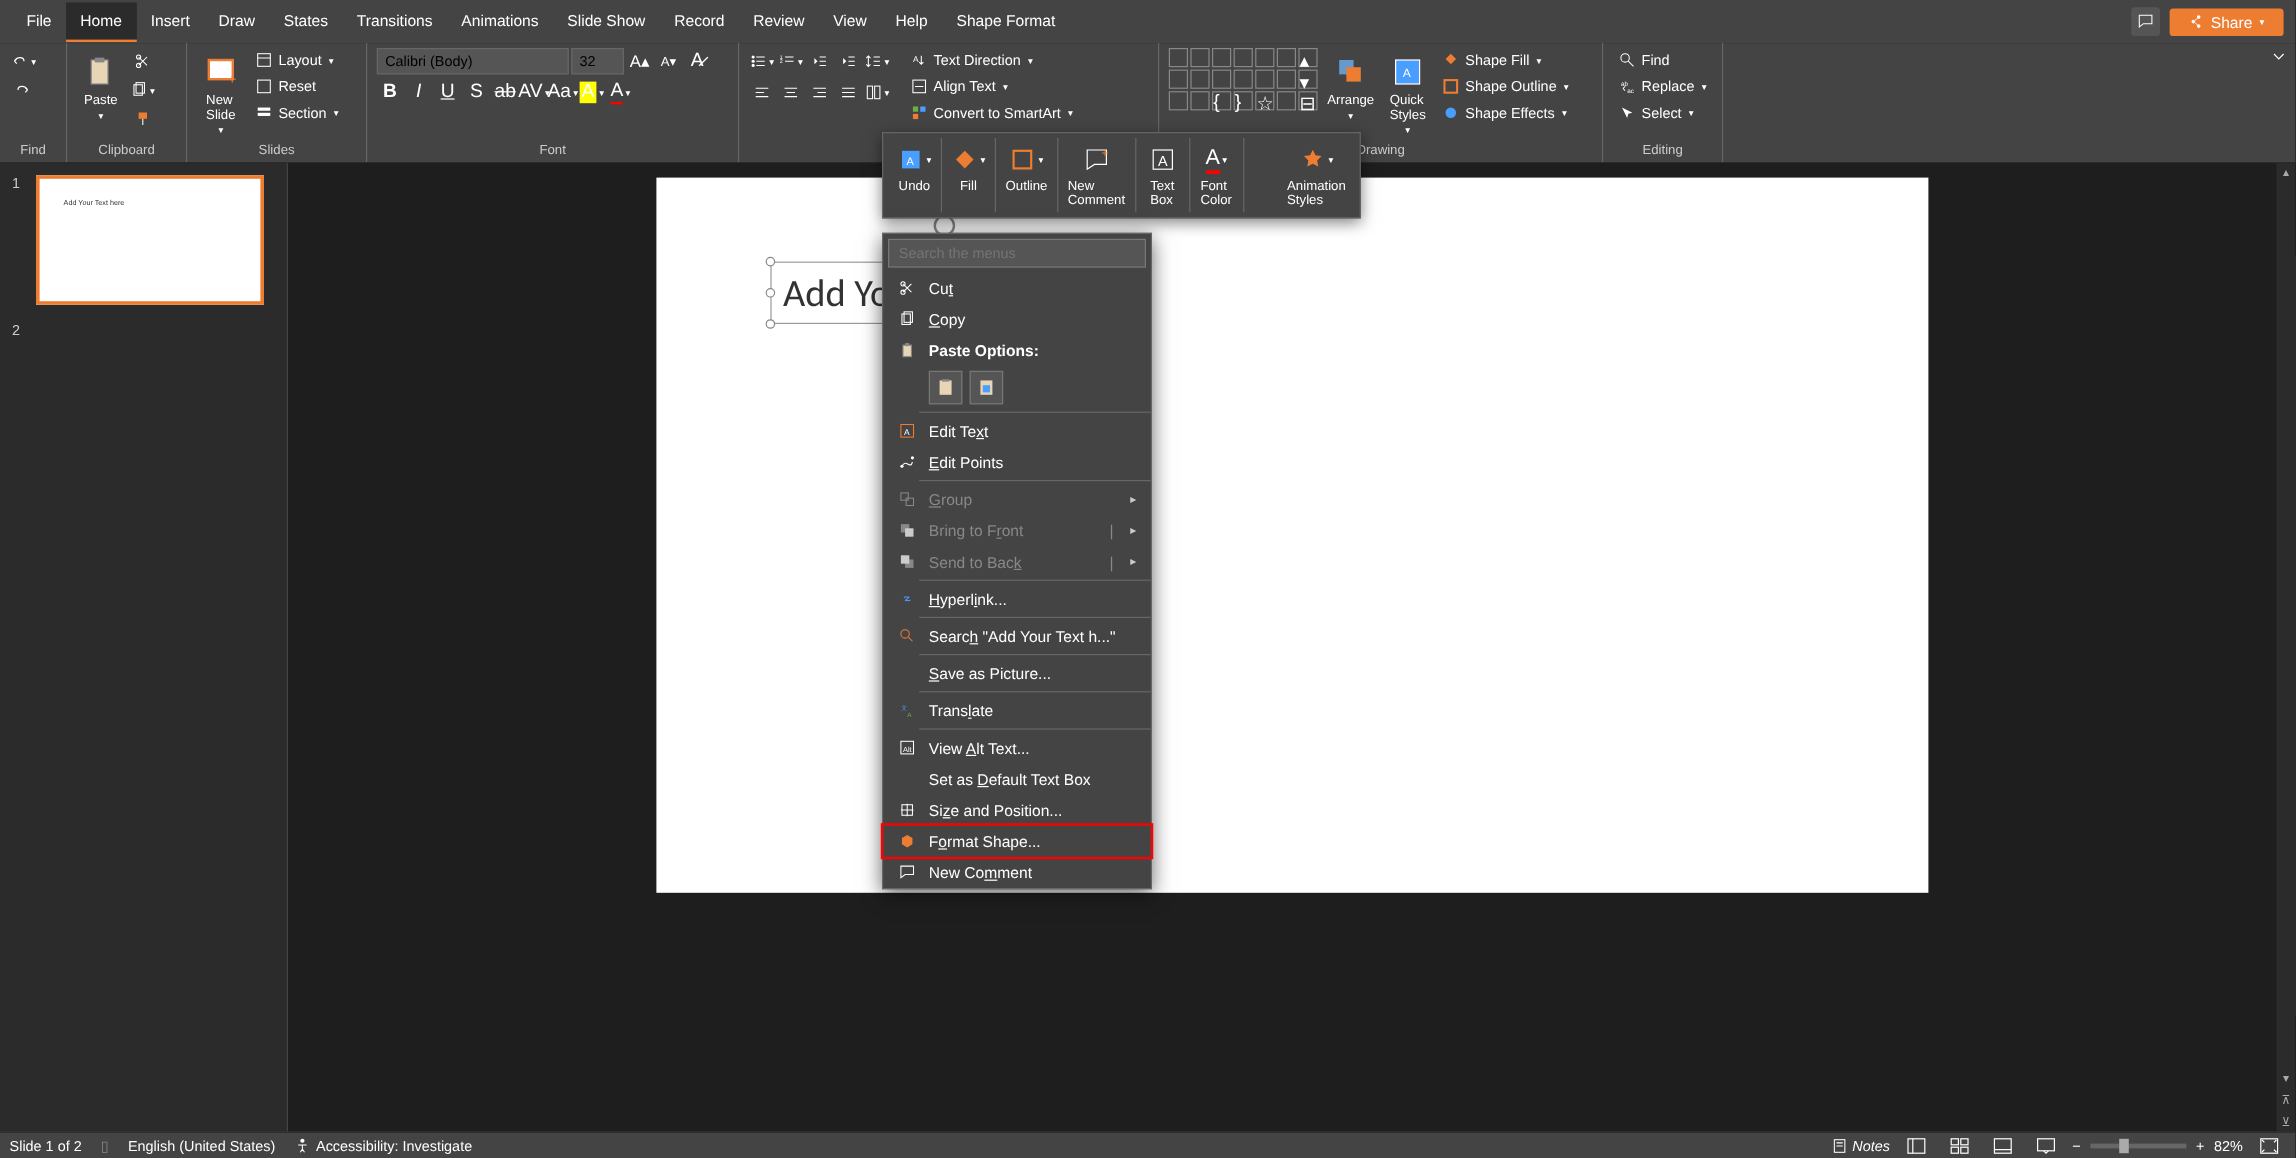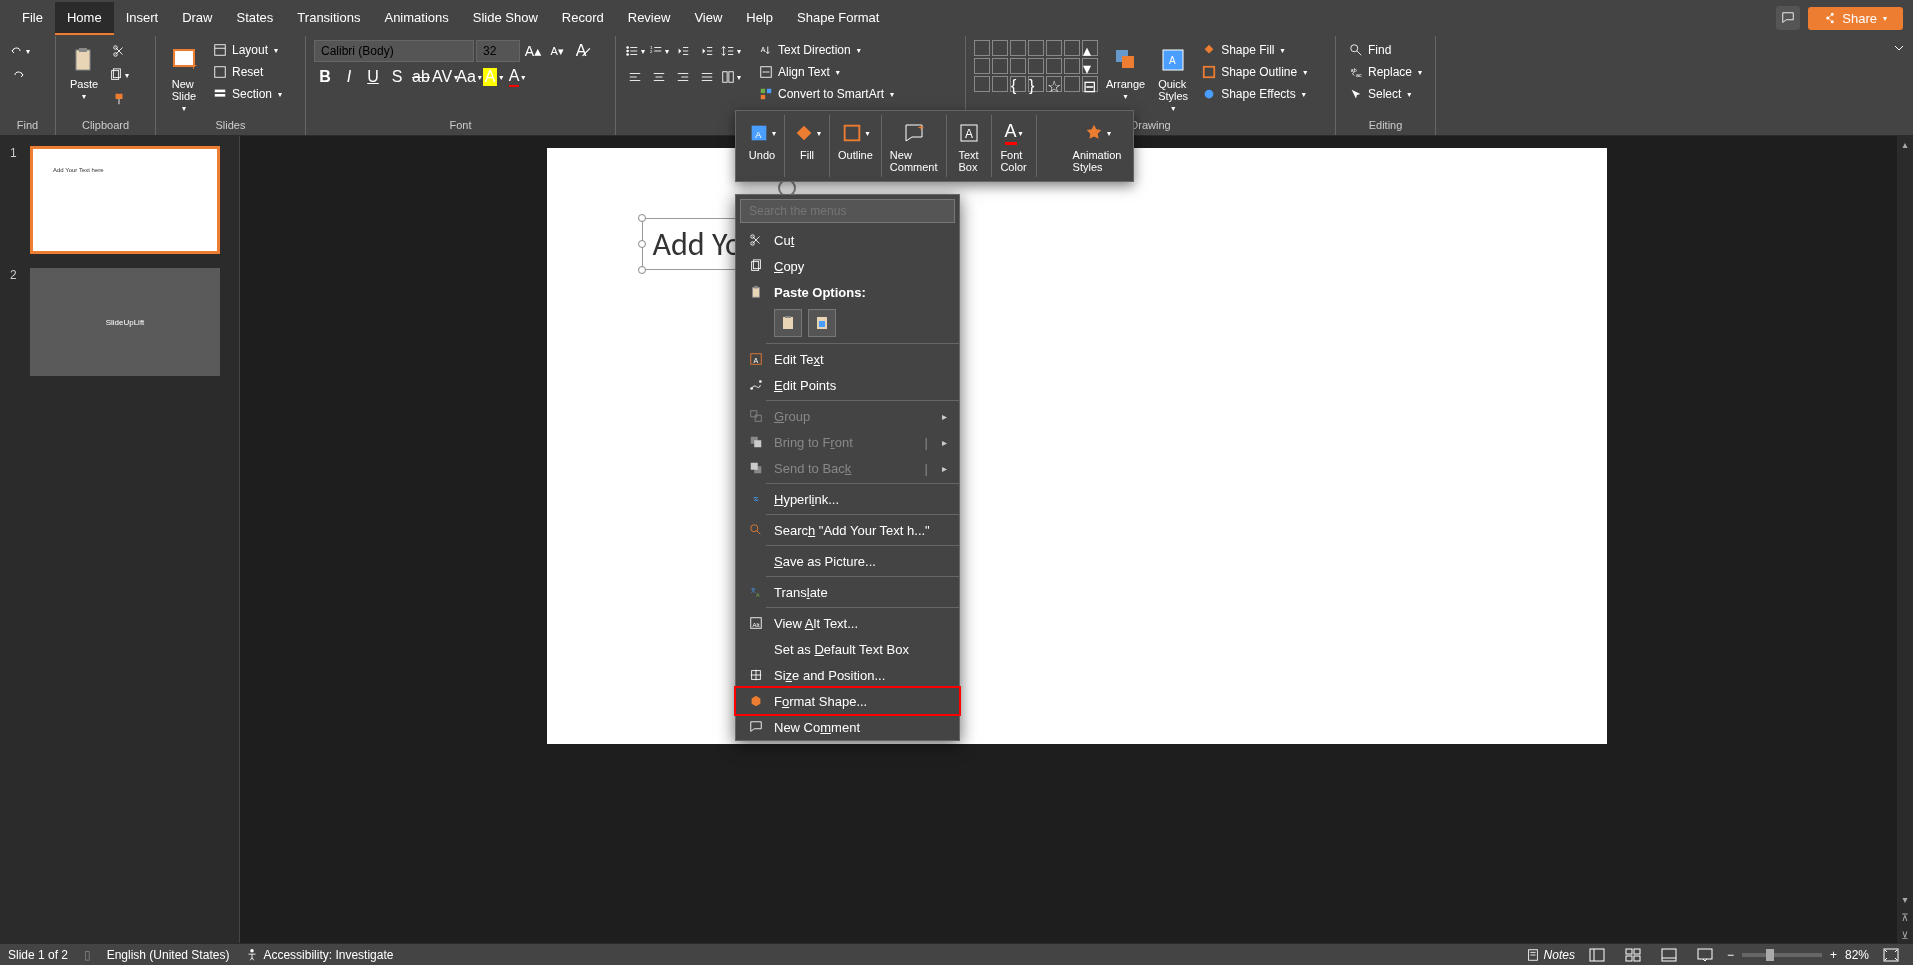--- a/index.html
+++ b/index.html
@@ -587,23 +587,20 @@
 <div class="content">
   <div class="slide-panel">
     <div class="slide-thumb-row">
       <div class="slide-num">1</div>
       <div class="slide-thumb active">
         <div class="thumb-text">Add Your Text here</div>
       </div>
     </div>
     <div class="slide-thumb-row">
       <div class="slide-num">2</div>
-      <div class="slide-thumb dark">
-        <div class="thumb-text-center">SlideUpLift</div>
-      </div>
     </div>
   </div>
 
   <div class="slide-canvas-wrap">
     <div class="slide-canvas">
       <div class="text-box">
         <div class="rotate-handle"></div>
         <div class="rotate-line"></div>
         <div class="text-box-handle handle-tl"></div>
         <div class="text-box-handle handle-tm"></div>

